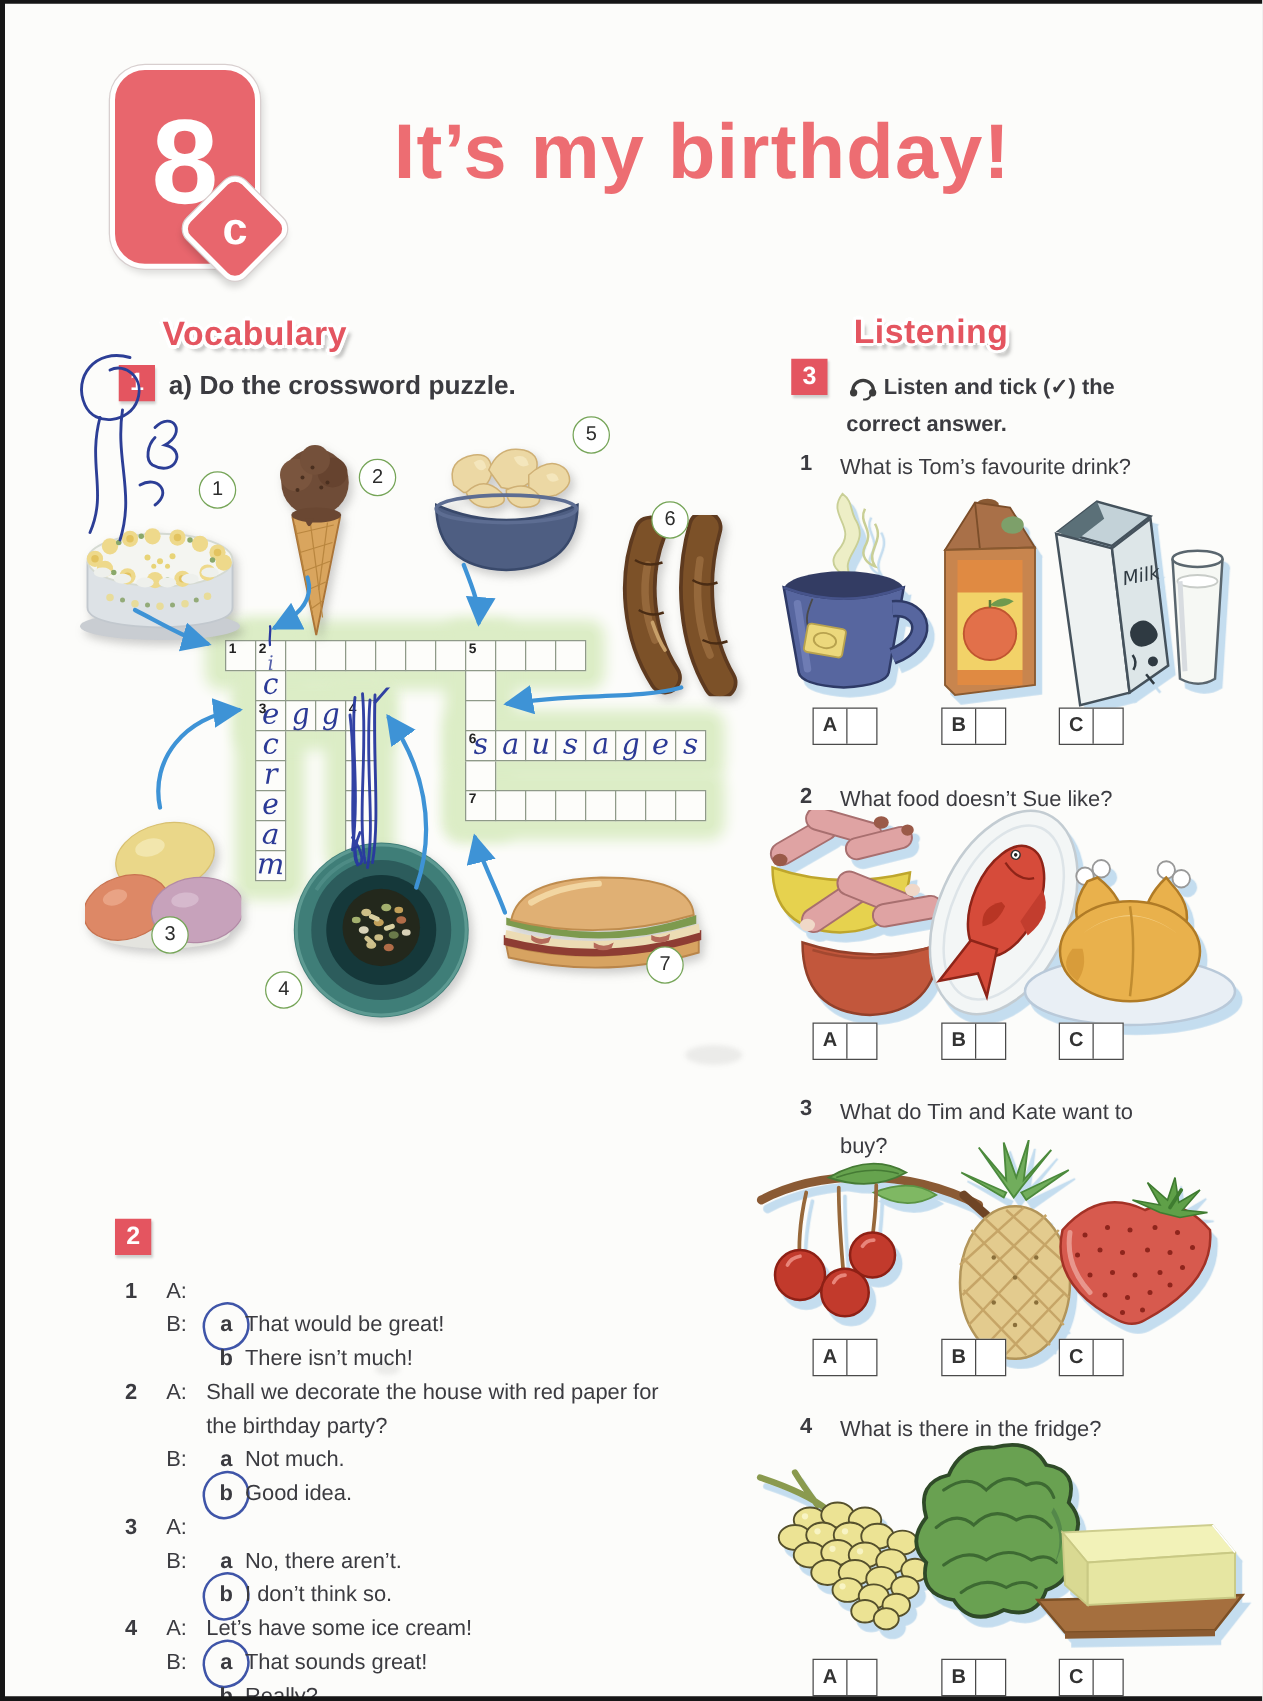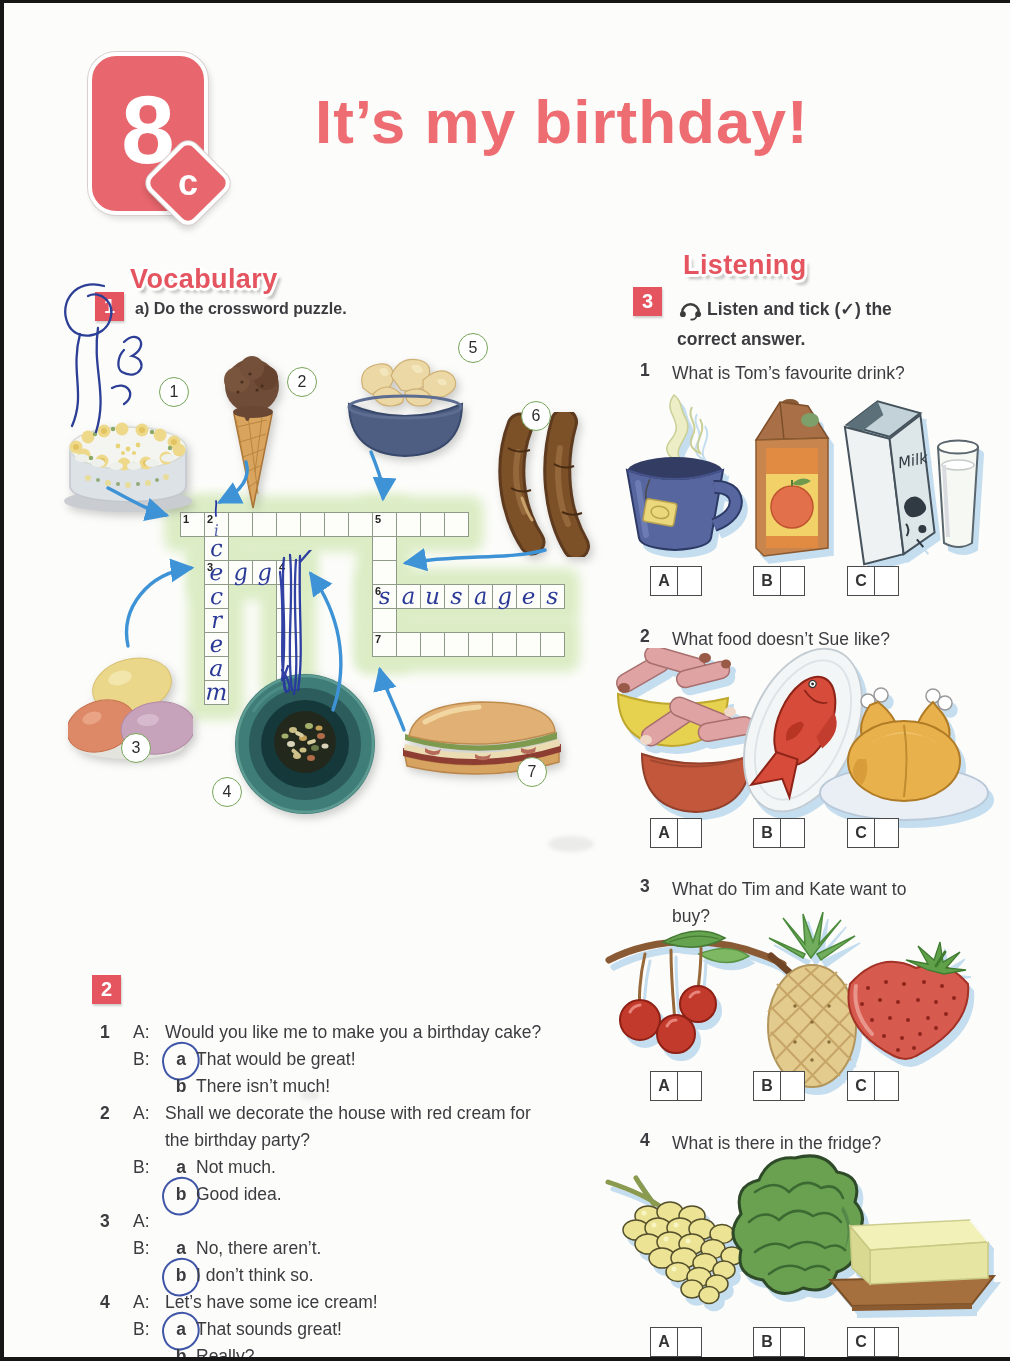--- a/index.html
+++ b/index.html
@@ -16,21 +16,21 @@
   .unit-diamond{position:absolute;left:155px;top:150px;width:58px;height:58px;background:#e8666d;
     border:4px solid #fff;border-radius:12px;transform:rotate(45deg);
     box-shadow:0 0 0 1px #d8cfcf,3px 4px 6px rgba(0,0,0,.15);display:flex;align-items:center;justify-content:center;z-index:3;}
   .unit-letter{color:#fff;font-size:36px;font-weight:700;transform:rotate(-45deg);}
   .title{position:absolute;left:315px;top:86px;margin:0;font-size:62px;font-weight:700;color:#ed6d72;letter-spacing:1px;}
   
   .bubble-heading{position:absolute;font-size:27px;font-weight:800;color:#e45560;letter-spacing:.4px;z-index:2;
     text-shadow:-2px -2px 0 #fff,2px -2px 0 #fff,-2px 2px 0 #fff,2px 2px 0 #fff,3px 0 0 #fff,-3px 0 0 #fff,0 3px 0 #fff,0 -3px 0 #fff,4px 5px 3px rgba(110,110,110,.45);}
   .ex-square{position:absolute;width:29px;height:29px;background:#e45560;color:#fff;font-size:20px;font-weight:700;
     display:flex;align-items:center;justify-content:center;box-shadow:1px 2px 2px rgba(0,0,0,.18);z-index:2;}
-  .bold-text{position:absolute;font-size:16px;font-weight:700;color:#3b3b40;line-height:26px;text-align:right;}
+  .bold-text{position:absolute;font-size:21px;font-weight:700;color:#3b3b40;line-height:26px;text-align:right;}
   .num-circle{position:absolute;width:28px;height:28px;border:1.6px solid #76a558;border-radius:50%;background:#fff;
     color:#2d2d2d;font-size:16px;display:flex;align-items:center;justify-content:center;z-index:3;}
   .photo{position:absolute;filter:drop-shadow(3px 4px 4px rgba(80,80,80,.28));z-index:2;}
   .clip{position:absolute;filter:drop-shadow(5px 7px 0 rgba(150,195,230,.55));z-index:2;}
   
   #cw{position:absolute;left:180px;top:512px;z-index:1;}
   .cw-glow{position:absolute;background:#dcedc6;box-shadow:0 0 11px 9px #dcedc6;border-radius:5px;}
   .cw-cell{position:absolute;width:25px;height:25px;box-sizing:border-box;border:1px solid #8f9a89;background:#fdfdfa;}
   .cw-num{position:absolute;top:0;left:2px;font-size:11px;font-weight:700;color:#222;}
   .cw-letter{position:absolute;left:0;top:-3px;width:100%;text-align:center;font-family:"DejaVu Serif",serif;
@@ -73,21 +73,21 @@
   <div class="smudge" style="left:300px;top:1090px;width:20px;height:10px;"></div>
 
   <div class="unit-badge">
     <span class="unit-num">8</span>
   </div>
   <div class="unit-diamond">
     <span class="unit-letter">c</span>
   </div>
   <h1 class="title">It’s my birthday!</h1>
 
-  <div class="bubble-heading" style="left:130px;top:264px;">Vocabulary</div>
+  <div class="bubble-heading" style="left:130px;top:252px;">Vocabulary</div>
   <div class="ex-square" style="left:95px;top:292px;">1</div>
   <div class="bold-text" style="left:135px;top:296px;">a) Do the crossword puzzle.</div>
 
   <div class="photo" style="left:58px;top:388px;">
     <svg width="140" height="125" viewBox="0 0 140 125">
       <ellipse cx="70" cy="113" rx="64" ry="11" fill="#c9cdd2"></ellipse>
       <path d="M12,62 L12,98 Q12,112 70,114 Q128,112 128,98 L128,62 Z" fill="#dde2e6" stroke="#c2c8ce" stroke-width="1.5"></path>
       <ellipse cx="70" cy="60" rx="58" ry="21" fill="#f4f5f1" stroke="#d5dad2" stroke-width="1.5"></ellipse>
       <g fill="#eed98b">
           <circle cx="18" cy="59" r="6.5"></circle>
@@ -417,35 +417,34 @@
   <svg class="ink" style="left:206px;top:498px;" width="22" height="22" viewBox="0 0 22 22">
     <path d="M10,18 C9,11 11,6 10,3" stroke="#2838a0" stroke-width="1.8" fill="none" stroke-linecap="round"></path>
   </svg>
 
 
   <div class="ex-square" style="left:92px;top:975px;">2</div>
   <div id="dialogues">
       <div class="dl">
         <span class="n">1</span>
         <span class="sp">A:</span>
-        <span class="at">Would you like me to make you a birthday cake?</span>
       </div>
       <div class="dl">
         <span class="sp">B:</span>
         <span class="ol circ">a</span>
         <span class="ot">That would be great!</span>
       </div>
       <div class="dl">
         <span class="ol">b</span>
         <span class="ot">There isn’t much!</span>
       </div>
       <div class="dl">
         <span class="n">2</span>
         <span class="sp">A:</span>
-        <span class="at">Shall we decorate the house with red cream for</span>
+        <span class="at">Shall we decorate the house with red paper for</span>
       </div>
       <div class="dl">
         <span class="at">the birthday party?</span>
       </div>
       <div class="dl">
         <span class="sp">B:</span>
         <span class="ol">a</span>
         <span class="ot">Not much.</span>
       </div>
       <div class="dl">

